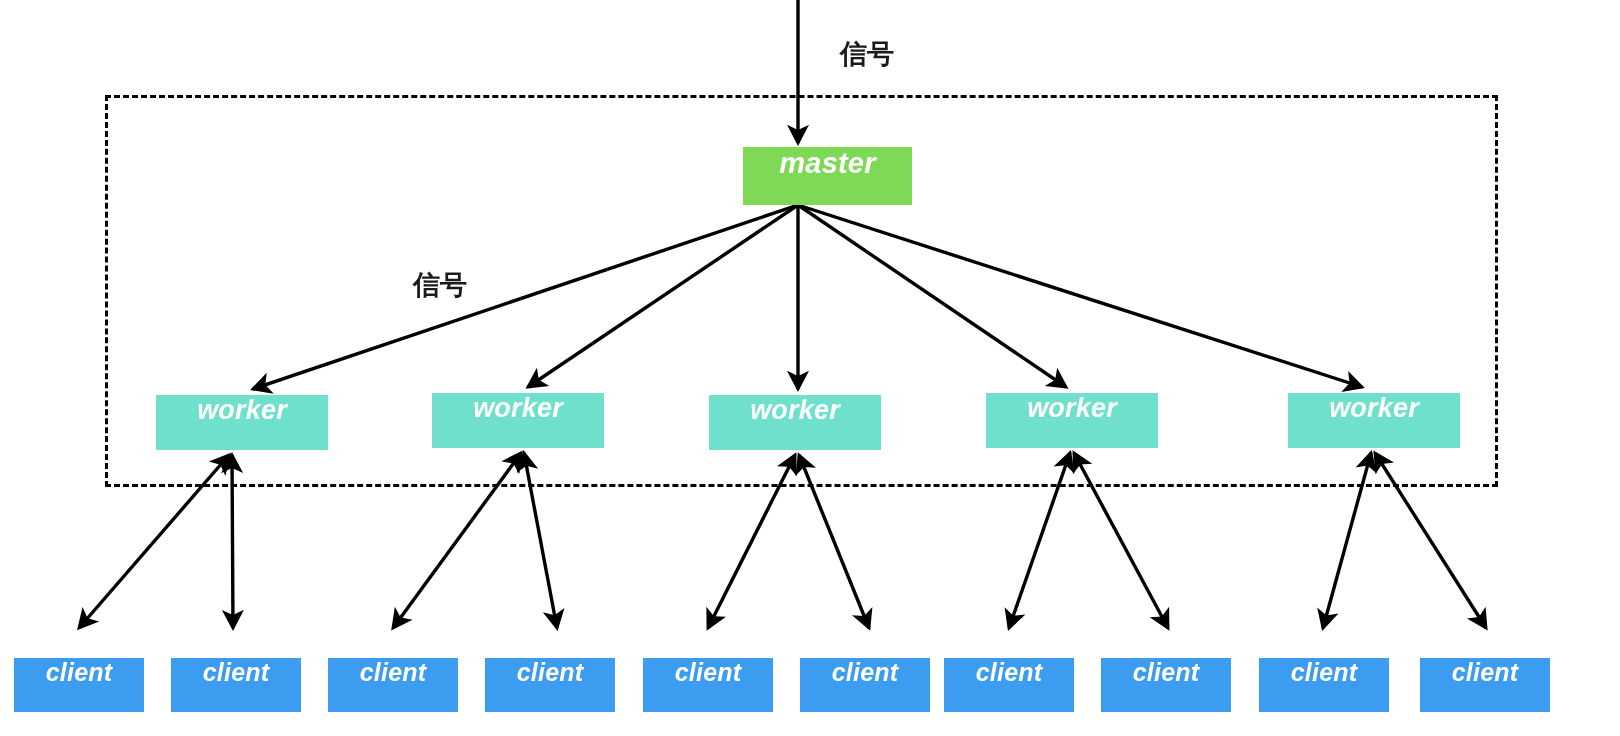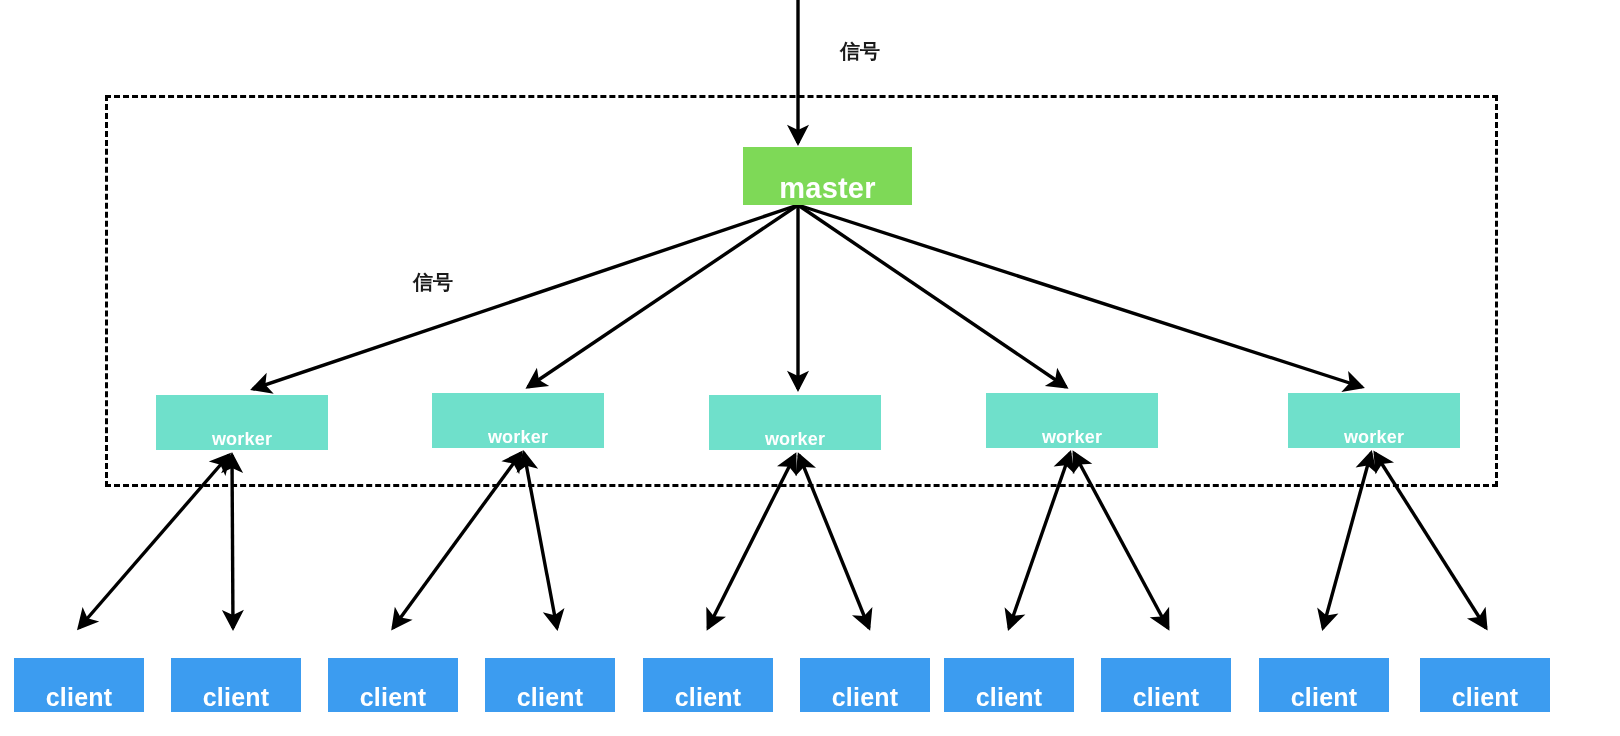--- a/index.html
+++ b/index.html
@@ -6,41 +6,42 @@
   html,body{margin:0;padding:0;background:#ffffff;}
   body{
     font-family:"Liberation Sans","DejaVu Sans",sans-serif;
     width:1620px;height:736px;overflow:hidden;
   }
   #stage{position:relative;width:1620px;height:736px;background:#fff;}
   #wires{position:absolute;left:0;top:0;width:1620px;height:736px;pointer-events:none;}
 
   .node{
     position:absolute;
-    display:flex;align-items:flex-end;justify-content:center;
+    display:flex;align-items:flex-start;justify-content:center;
     color:#ffffff;
     font-weight:bold;
     letter-spacing:0.2px;
     box-sizing:border-box;
     white-space:nowrap;
+    font-style:italic;
   }
   .node.master{font-size:29px;}
-  .node.worker{font-size:18px;}
+  .node.worker{font-size:27px;}
   .node.client{font-size:25px;margin-top:24px;}
 
   .group-box{
     position:absolute;
     box-sizing:border-box;
     background:transparent;
   }
 
   .edge-label{
     position:absolute;
     color:#1a1a1a;
-    font-size:20px;
+    font-size:27px;
     font-weight:bold;
     white-space:nowrap;
     line-height:1;
   }
 </style>
 </head>
 <body>
 
 <div id="stage" style="background: rgb(255, 255, 255);">
 

